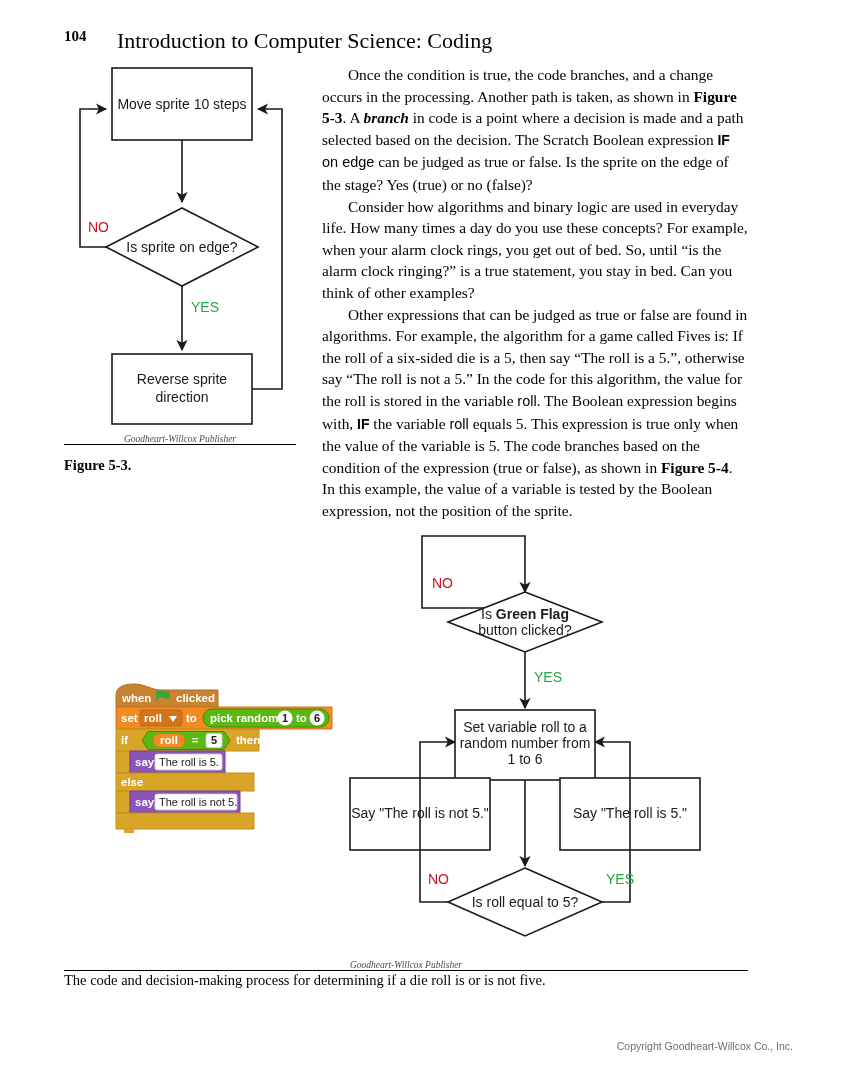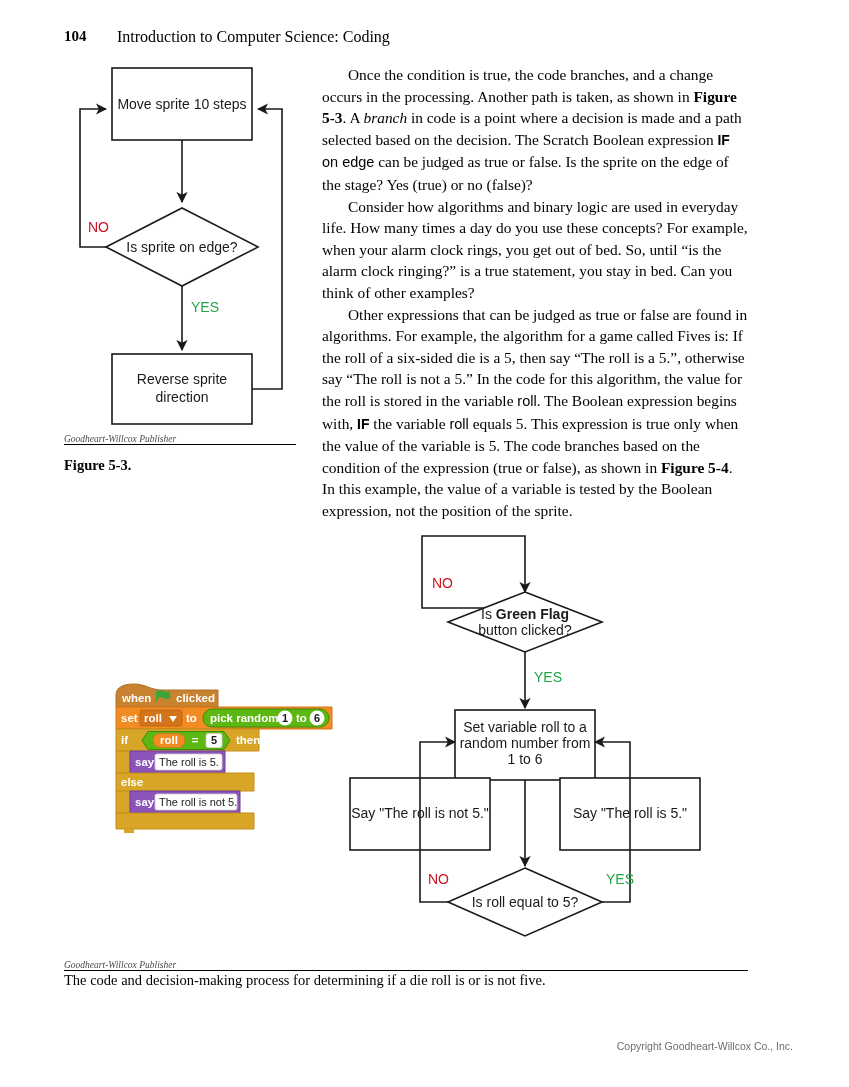--- a/index.html
+++ b/index.html
@@ -27,21 +27,21 @@
   #page-number {
     font-family: Liberation Serif, serif;
     font-weight: bold;
     font-size: 15px;
     position: absolute;
     left: 0;
     top: 0;
   }
   #running-title {
     font-family: "Liberation Serif", serif;
-    font-size: 16px;
+    font-size: 22px;
     position: absolute;
     left: 53px;
     top: 0;
   }
 
   
   #body-column {
     position: absolute;
     left: 322px;
     top: 64px;
@@ -49,40 +49,40 @@
     font-family: "Liberation Serif", serif;
     font-size: 15.4px;
     line-height: 21.6px;
     text-align: left;
   }
   #body-column p {
     margin: 0;
     text-indent: 26px;
   }
   .b { font-weight: bold; }
-  .bi { font-weight: normal; font-style: italic; }
+  .bi { font-weight: bold; font-style: italic; }
   .sans-b {
     font-family: "Liberation Sans", sans-serif;
     font-weight: bold;
     font-size: 14px;
   }
   .sans {
     font-family: "Liberation Sans", sans-serif;
     font-size: 14.5px;
     margin-top: 26px;
   }
 
   
   .figure-block { position: absolute; }
   .credit-line {
     font-family: "Liberation Serif", serif;
     font-style: italic;
     font-size: 9.5px;
     color: #4a4a4a;
-    text-align: left;
+    text-align: center;
   }
   .rule {
     border-top: 1.6px solid #000;
     width: 100%;
   }
   .fig-label {
     font-family: "Liberation Serif", serif;
     font-weight: bold;
     font-size: 14.5px;
     margin-top: 12px;

